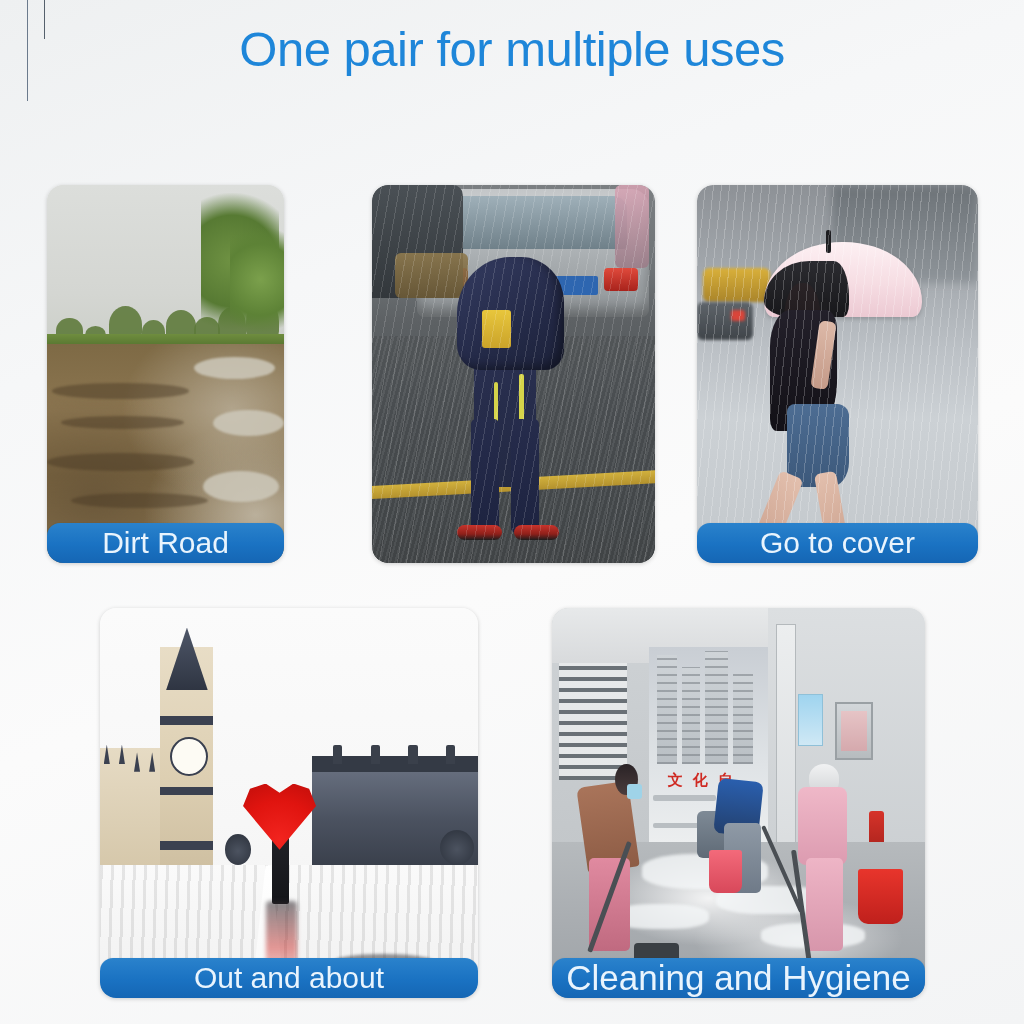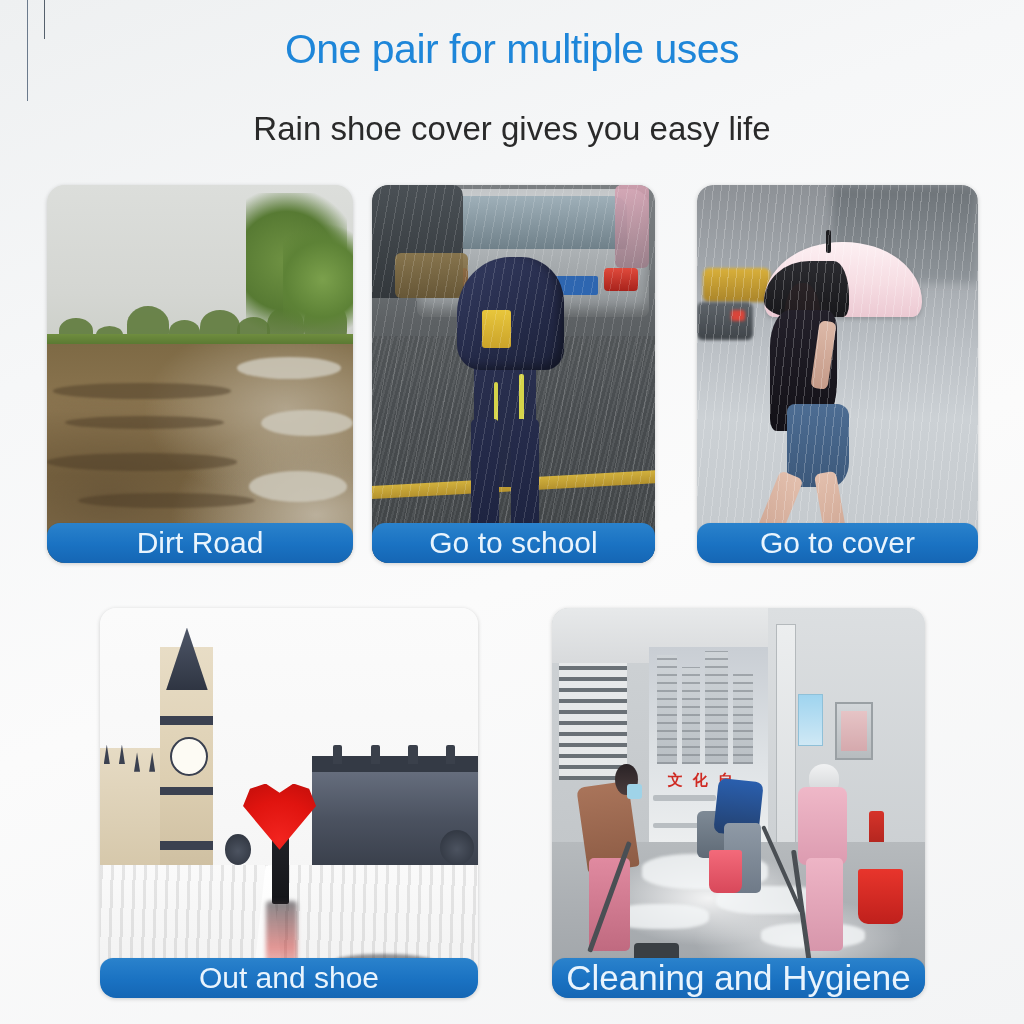--- a/index.html
+++ b/index.html
@@ -10,21 +10,21 @@
     position:relative;
   }
   .root{position:absolute;inset:0;}
 
   
   .accent-long{position:absolute;left:27px;top:0;width:1px;height:101px;background:#6b7a8c;}
   .accent-short{position:absolute;left:44px;top:0;width:1px;height:39px;background:#55606c;}
 
   .title{
     position:absolute;left:0;top:14px;width:1024px;text-align:center;
-    font-size:41px;line-height:70px;color:#1e86d9;
+    font-size:49px;line-height:70px;color:#1e86d9;
     letter-spacing:-0.5px;white-space:nowrap;
     font-family:"Liberation Sans",sans-serif;
   }
   .subtitle{
     position:absolute;left:0;top:108px;width:1024px;text-align:center;
     font-size:33px;line-height:42px;color:#2a2a2a;white-space:nowrap;
   }
 
   
   .card{position:absolute;border-radius:16px;overflow:hidden;
@@ -235,23 +235,22 @@
 </style>
 </head>
 <body>
 
 <div class="root">
 
   <div class="accent-long"></div>
   <div class="accent-short"></div>
 
   <div class="title">One pair for multiple uses</div>
-  <div class="subtitle">Rain shoe cover gives you easy life</div>
-
-  <div class="card" style="left:47px;top:185px;width:306px;height:378px;border-radius:18px;">
+
+  <div class="card" style="left:47px;top:185px;width:237px;height:378px;">
     <div class="photo s-dirt">
       <div class="sky"></div>
       <div class="treeline">
         <div class="tb" style="left:4%;width:11%;height:42%;"></div>
         <div class="tb" style="left:16%;width:9%;height:30%;"></div>
         <div class="tb" style="left:26%;width:14%;height:62%;"></div>
         <div class="tb" style="left:40%;width:10%;height:40%;"></div>
         <div class="tb" style="left:50%;width:13%;height:55%;"></div>
         <div class="tb" style="left:62%;width:11%;height:44%;"></div>
         <div class="tb" style="left:72%;width:12%;height:60%;"></div>
@@ -292,21 +291,20 @@
       <div class="kid-jacket"></div>
       <div class="kid-yellow"></div>
       <div class="stripe" style="left:43%;top:52%;height:30%;"></div>
       <div class="stripe" style="left:52%;top:50%;height:32%;"></div>
       <div class="leg" style="left:35%;top:62%;width:10%;height:30%;"></div>
       <div class="leg" style="left:49%;top:62%;width:10%;height:30%;"></div>
       <div class="shoe" style="left:30%;top:90%;width:16%;"></div>
       <div class="shoe" style="left:50%;top:90%;width:16%;"></div>
       <div class="rain"></div>
     </div>
-    <div class="label">Go to school</div>
   </div>
 
   <div class="card" style="left:697px;top:185px;width:281px;height:378px;">
     <div class="photo s-work">
       <div class="bg-dark"></div>
       <div class="taxi"></div>
       <div class="car2"></div>
       <div class="tail"></div>
 
       <div class="umb"></div>
@@ -353,21 +351,21 @@
         <div class="wet" style="left:4%;bottom:18%;width:22%;height:10%;"></div>
         <div class="wet" style="left:62%;bottom:22%;width:26%;height:11%;"></div>
         <div class="wet" style="left:70%;bottom:6%;width:24%;height:9%;"></div>
         <div class="wet" style="left:16%;bottom:4%;width:18%;height:8%;"></div>
       </div>
       <div class="centerline"></div>
       <div class="person"></div>
       <div class="umbrella"></div>
       <div class="reflect"></div>
     </div>
-    <div class="label">Out and shoe</div>
+    <div class="label">Out and about</div>
   </div>
 
   <div class="card" style="left:552px;top:608px;width:373px;height:390px;">
     <div class="photo s-clean">
       <div class="wall-l"></div>
       <div class="grille"></div>
       <div class="ceil"></div>
       <div class="opening">
         <div class="tower" style="left:6%;top:4%;width:16%;height:56%;"></div>
         <div class="tower" style="left:26%;top:10%;width:14%;height:50%;"></div>

